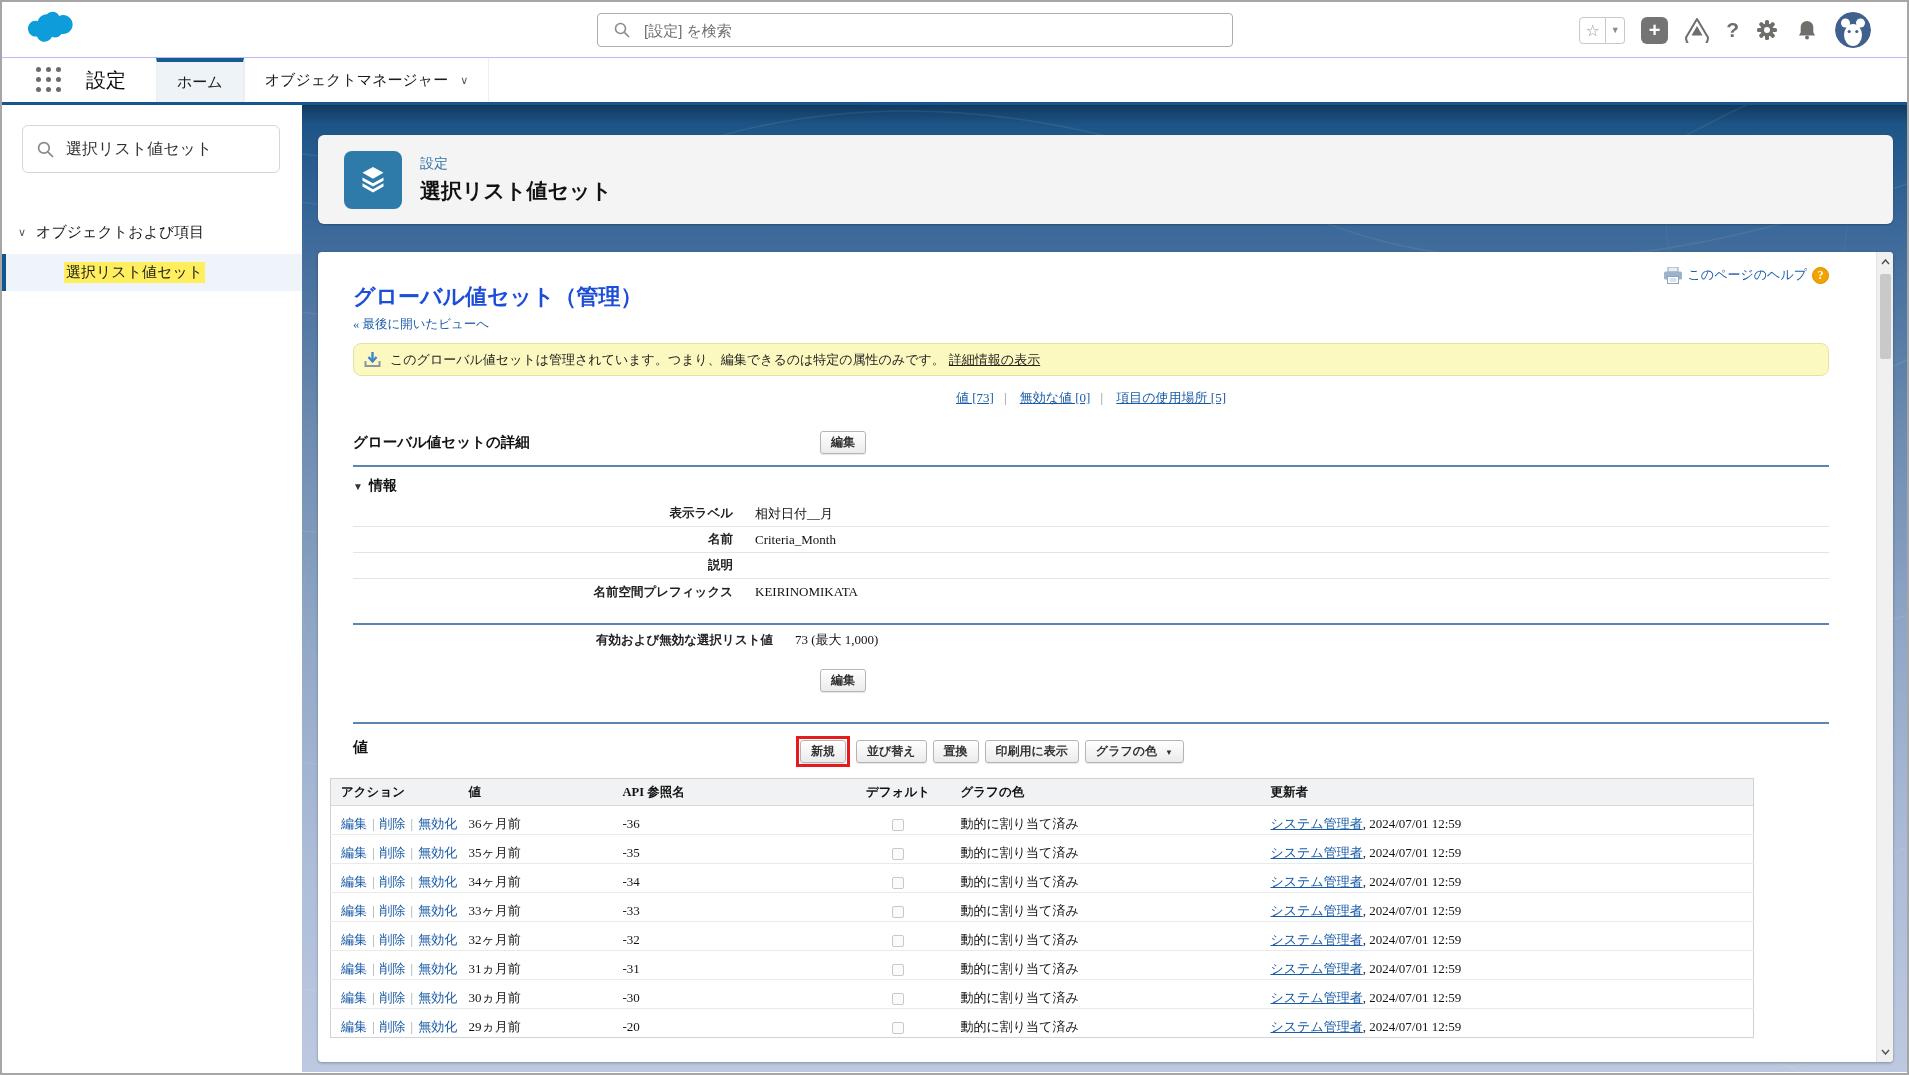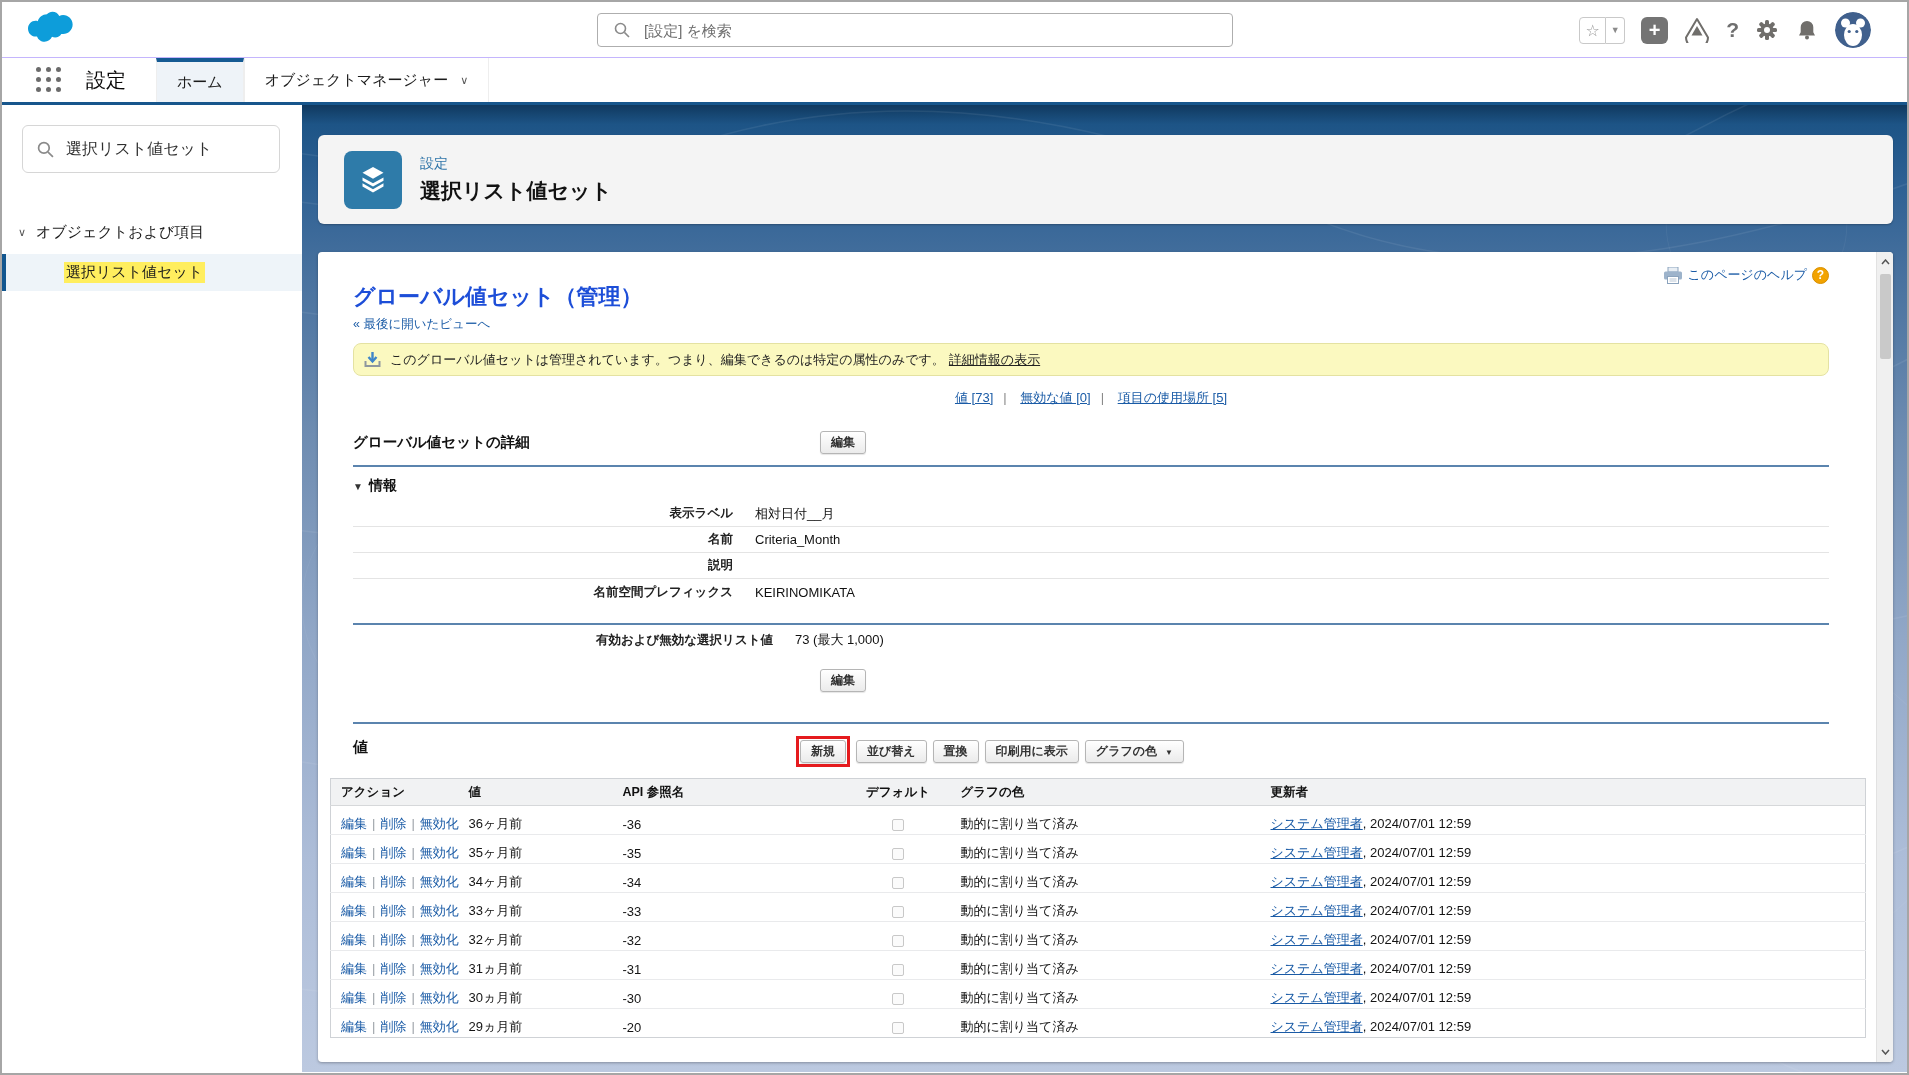--- a/index.html
+++ b/index.html
@@ -52,21 +52,21 @@
   .swirls{position:absolute;inset:0;width:100%;height:100%;pointer-events:none;}
 
   
   .page-header-card{position:relative;margin:30px 14px 0 16px;height:89px;background:#f4f4f4;border-radius:6px;display:flex;align-items:center;padding-left:26px;box-shadow:0 1px 2px rgba(0,0,0,.25);}
   .ph-icon{width:58px;height:58px;border-radius:8px;background:#2e7ba9;display:flex;align-items:center;justify-content:center;flex:0 0 auto;}
   .ph-text{margin-left:18px;}
   .ph-eyebrow{font-size:14px;color:#2e74a8;margin-bottom:4px;}
   .ph-title{font-size:21px;font-weight:bold;color:#121212;}
 
   
-  .main-panel{position:relative;margin:28px 14px 0 16px;height:810px;background:#fff;border-radius:4px;overflow:hidden;box-shadow:0 1px 3px rgba(0,0,0,.3);}
+  .main-panel{position:relative;margin:28px 14px 0 16px;height:810px;background:#fff;border-radius:4px;overflow:hidden;box-shadow:0 1px 3px rgba(0,0,0,.3);font-family:Liberation Serif, serif;}
   .panel-content{padding:14px 64px 0 35px;position:relative;}
 
   .help-row{position:absolute;top:14px;right:64px;display:flex;align-items:center;gap:5px;font-size:13px;}
   .help-row a{color:#1a5ba6;text-decoration:none;}
   .q-badge{width:17px;height:17px;border-radius:50%;background:#f2a300;color:#fff;font-size:12px;font-weight:bold;display:flex;align-items:center;justify-content:center;border:1px solid #d88f00;}
 
   .page-title{font-size:22px;font-weight:bold;color:#1d4ed8;margin:16px 0 2px 0;}
   .back-link{font-size:12.5px;color:#1a5ba6;text-decoration:none;display:inline-block;margin-bottom:10px;}
 
   .banner{height:33px;background:#fbf9c0;border:1px solid #e4e2a2;border-radius:8px;display:flex;align-items:center;padding-left:10px;font-size:13px;color:#222;}
@@ -92,21 +92,21 @@
   .frow.noline{border-bottom:none;}
 
   .center-btn{margin:16px 0 0 467px;}
 
   .values-head{position:relative;margin-top:14px;height:30px;}
   .values-head .sec-title{font-size:15px;}
   .vbtns{position:absolute;left:443px;top:-2px;display:flex;align-items:center;gap:6px;}
   .red-box{border:3px solid #e51b1e;padding:1px;display:inline-block;line-height:0;}
   .dd-caret{font-size:8px;margin-left:8px;color:#333;}
 
-  table.vtable{border-collapse:collapse;margin:10px 0 0 -23px;width:1536px;border:1px solid #cfd2d6;table-layout:fixed;font-size:13px;}
+  table.vtable{border-collapse:collapse;margin:10px 0 0 -23px;width:1424px;border:1px solid #cfd2d6;table-layout:fixed;font-size:13px;}
   .vtable th{background:#f1f2f3;height:27px;text-align:left;font-size:12.5px;font-weight:bold;color:#111;padding:0 0 0 10px;border-bottom:1px solid #d6d8da;}
   .vtable td{height:29px;padding:8px 0 0 10px;border-top:1px solid #e9eaec;color:#141414;white-space:nowrap;overflow:hidden;}
   .vtable tr:first-child td{border-top:none;}
   .col-action{width:128px;}.col-value{width:154px;}.col-api{width:233px;}.col-def{width:105px;}.col-color{width:310px;}
   .vtable th.c-def,.vtable td.c-def{text-align:center;padding-left:0;}
   .lnk{color:#1a5ba6;text-decoration:none;cursor:pointer;}
   .lnk.underl{text-decoration:underline;}
   .sep{color:#9aa0a6;margin:0 5px;}
   .checkbox{display:inline-block;width:12px;height:12px;border:1px solid #c8c8c8;background:#fbfbfb;border-radius:2px;vertical-align:middle;}
 

